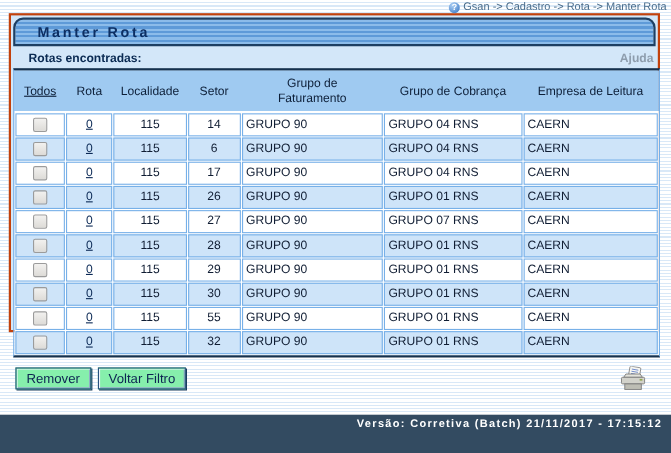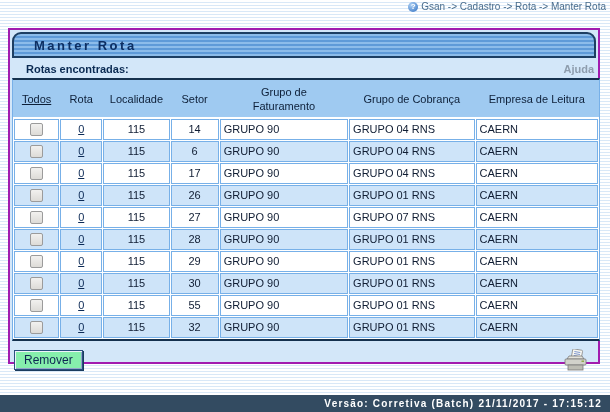--- a/index.html
+++ b/index.html
@@ -14,22 +14,22 @@
     font-size:10px; color:#4a6d8c;
     display:flex; align-items:center; gap:3px;
     z-index:3;
   }
   .help-icon {
     display:inline-block; width:10px; height:10px; border-radius:50%;
     background:radial-gradient(circle at 35% 30%, #aed1f5, #2f6fc0);
     color:#fff; font-size:8px; line-height:10px; text-align:center; font-weight:bold;
   }
   .panel {
-    position:absolute; left:8px; top:28px; width:592px; height:336px;
-    background:#d3e7f9; border:2px solid #a21caf; box-sizing:border-box;
+    position:absolute; left:8px; top:12px; width:592px; height:290px;
+    background:#d3e7f9; border:2px solid #c2410c; box-sizing:border-box;
     z-index:2;
   }
   .titlebar {
     margin:2px 2px 0 2px; height:26px;
     border:2px solid #1d3f63; border-radius:9px 9px 0 0;
     background:repeating-linear-gradient(180deg,#8cbcea 0px,#8cbcea 2px,#5e9ad8 2px,#5e9ad8 4px);
     display:flex; align-items:center; padding-left:20px;
     color:#0d2f63; font-weight:bold; font-size:13px; letter-spacing:2.5px;
     box-sizing:border-box;
   }
@@ -75,21 +75,21 @@
     border:1px solid #29517f; padding:2px 9px; cursor:pointer;
     box-shadow:inset 1px 1px 0 #eef3fb, inset -1px -1px 0 #92a6c9, 1px 1px 0 #1b3c5e;
   }
   .printer { margin-left:auto; margin-right:6px; cursor:pointer; line-height:0; }
   .pagination {
     text-align:center; margin-top:7px;
     font-size:12px; font-weight:bold; color:#0c2a56;
   }
   .pagination .current { text-decoration:none; }
   .footer {
-    position:absolute; left:0; bottom:0; width:610px; height:17px;
+    position:absolute; left:0; bottom:0; width:610px; height:35px;
     background:#334b61; color:#ffffff;
     font-size:10px; font-weight:bold; letter-spacing:1.2px;
     text-align:right; line-height:17px; padding-right:8px;
     box-sizing:border-box; z-index:3;
   }
 </style>
 </head>
 <body>
 
 <div class="breadcrumb">
@@ -218,20 +218,21 @@
           <td class="center">32</td>
           <td class="left">GRUPO 90</td>
           <td class="left">GRUPO 01 RNS</td>
           <td class="left">CAERN</td>
         </tr>
       </tbody>
   </table>
 
   <div class="buttons-row">
     <button class="btn">Remover</button>
+    <button class="btn">Voltar Filtro</button>
     <span class="printer">
       <svg width="25" height="23" viewBox="0 0 25 23">
         <g transform="rotate(10 14 5)">
           <rect x="9" y="0.5" width="10" height="9" rx="1" fill="#f7f7f2" stroke="#8a8a8a" stroke-width="0.8"></rect>
           <path d="M11 3 h6 M11 5 h6 M11 7 h4" stroke="#6b86c8" stroke-width="0.8" fill="none"></path>
         </g>
         <path d="M4 10 L6 7 H19 L21 10 Z" fill="#e3e3dc" stroke="#7a7a7a" stroke-width="0.8"></path>
         <rect x="2" y="10" width="21" height="6" rx="1" fill="#d2d2cb" stroke="#7a7a7a" stroke-width="0.8"></rect>
         <rect x="5" y="16" width="15" height="5" fill="#bdbdb4" stroke="#7a7a7a" stroke-width="0.8"></rect>
         <rect x="18.5" y="11.5" width="2.5" height="1.5" fill="#8fa84f"></rect>

